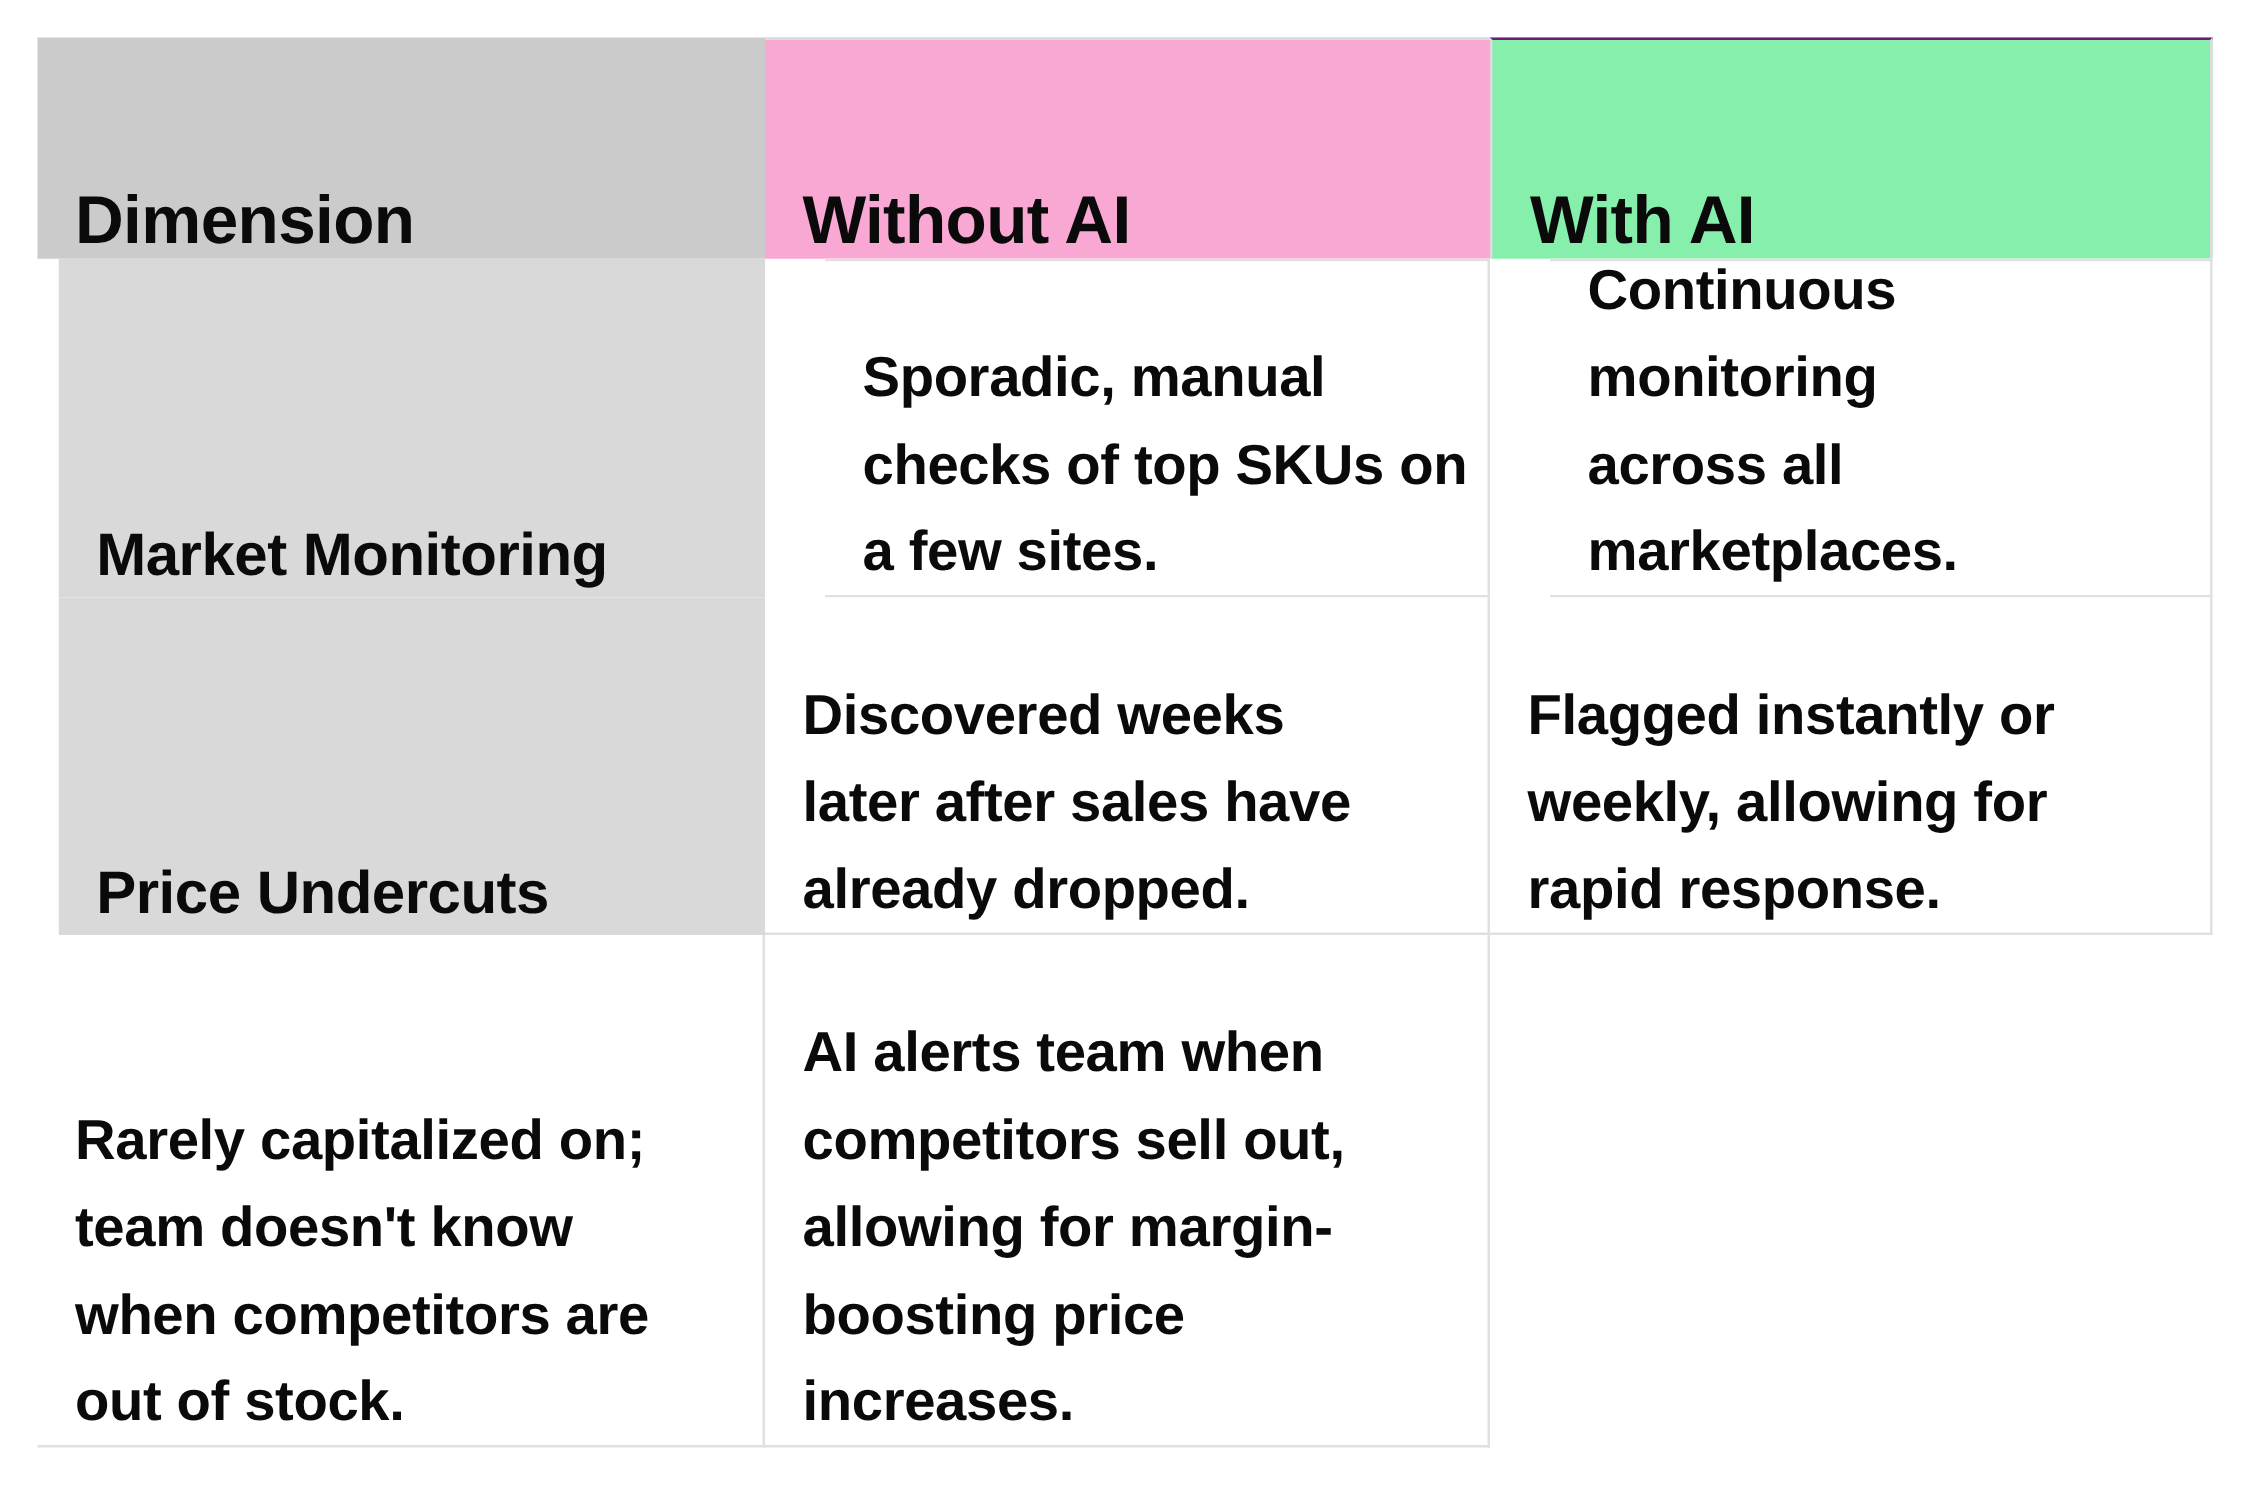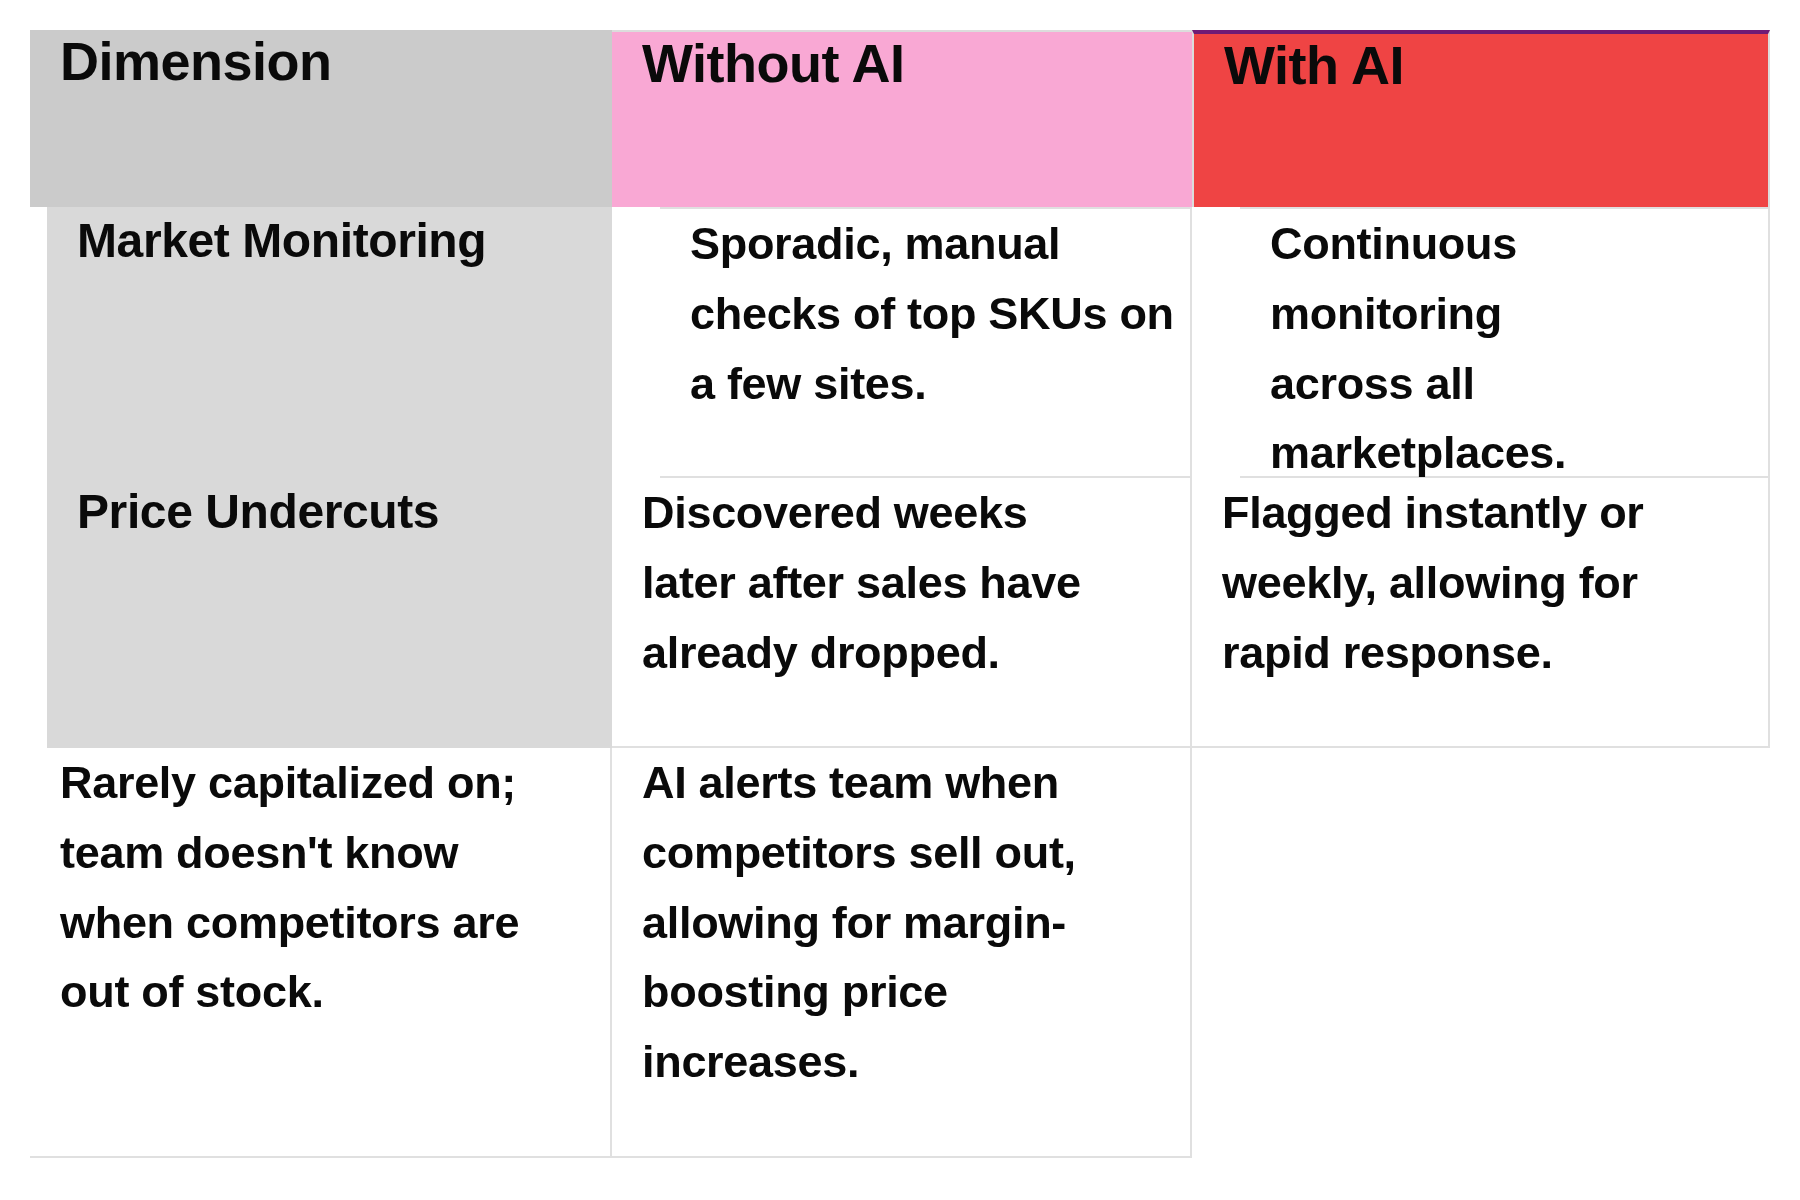--- a/index.html
+++ b/index.html
@@ -21,40 +21,40 @@
     top: 30px;
     width: 1740px;
     height: 1128px;
     display: grid;
     grid-template-columns: 582px 580px 578px;
     grid-template-rows: 177px 271px 270px 410px;
     color: #0a0a0a;
   }
   .cell {
     display: flex;
-    align-items: flex-start;
+    align-items: flex-end;
     box-sizing: border-box;
   }
   
   .hdr {
     font-size: 54px;
     font-weight: 700;
     letter-spacing: -0.5px;
     padding-left: 30px;
   }
   .hdr-dimension {
     background: #cbcbcb;
   }
   .hdr-without {
     background: #f9a8d4;
     border-top: 2px solid #dcdcdc;
   }
   .hdr-with {
-    background: #ef4444;
-    border-top: 4px solid #701a75;
+    background: #86efac;
+    border-top: 2px solid #701a75;
     border-left: 2px solid #dcdcdc;
     border-right: 2px solid #dcdcdc;
   }
   
   .rowlabel {
     background: #d9d9d9;
     font-size: 48px;
     font-weight: 700;
     letter-spacing: -0.4px;
     line-height: 1.4;

